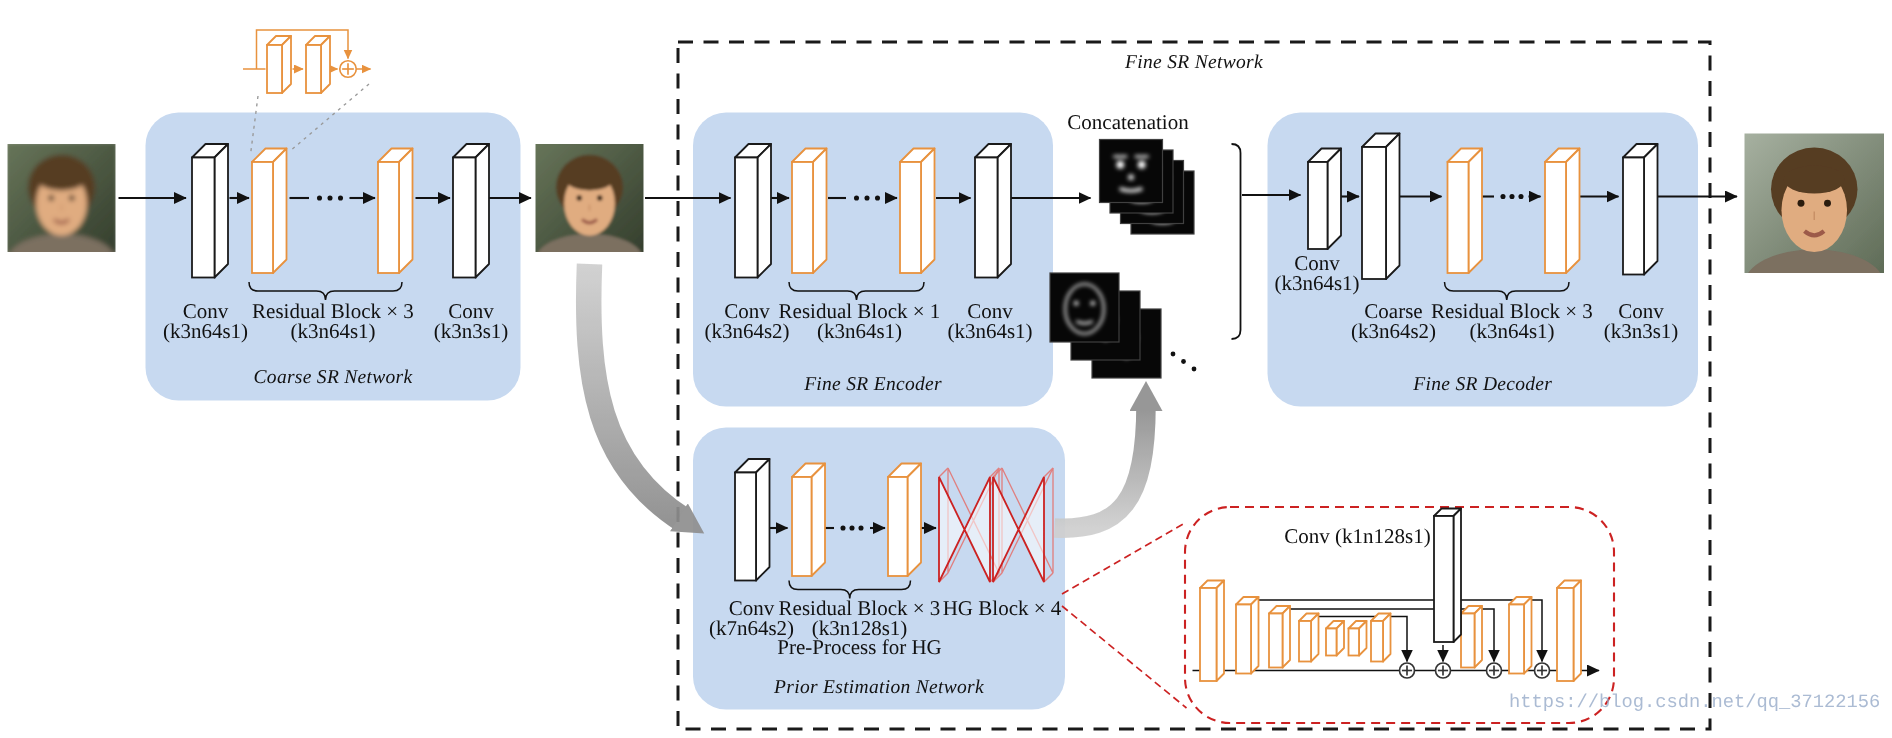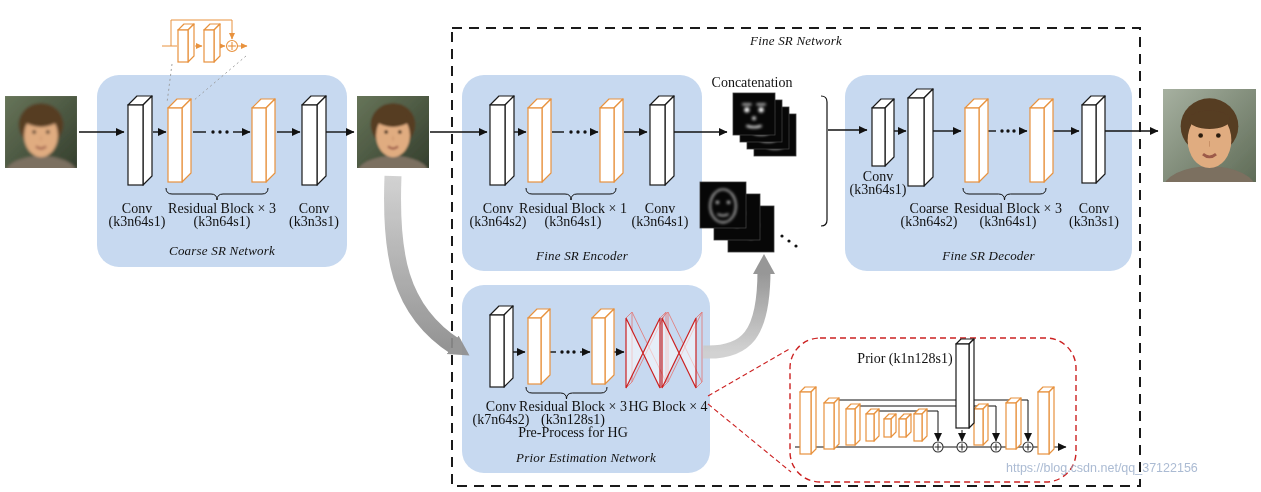--- a/index.html
+++ b/index.html
@@ -4,21 +4,21 @@
 <style>
   *{margin:0;padding:0;box-sizing:border-box}
   html,body{width:1261px;height:492px;background:#fff;overflow:hidden;
     font-family:"Liberation Serif",serif;color:#111}
   .stage{position:absolute;left:0;top:0;width:1261px;height:492px}
   .bluebox{position:absolute;background:#c7d9f0;border-radius:22px;z-index:1}
   svg.diagram{position:absolute;left:0;top:0;z-index:2}
   .lbl{position:absolute;z-index:3;text-align:center;font-size:14px;line-height:13px}
   .lbl span{display:block}
   .netname{font-style:italic;font-size:13px;line-height:15px;letter-spacing:.2px}
-  .watermark{position:absolute;z-index:4;font-family:Liberation Sans, sans-serif;
+  .watermark{position:absolute;z-index:4;font-family:Liberation Mono, monospace;
     font-size:12.5px;color:rgba(150,170,200,.8);white-space:nowrap}
 </style>
 </head>
 <body>
 
 <div class="stage">
 
   <div class="bluebox" style="left:97px;top:75px;width:250px;height:192px"></div>
   <div class="bluebox" style="left:462px;top:75px;width:240px;height:196px"></div>
   <div class="bluebox" style="left:845px;top:75px;width:287px;height:196px"></div>
@@ -492,17 +492,17 @@
     <span>Pre-Process for HG</span>
   </div>
   <div class="lbl" style="left:616px;top:400px;width:104px">
     <span>HG Block × 4</span>
   </div>
   <div class="lbl netname" style="left:462px;top:450px;width:248px">
     <span>Prior Estimation Network</span>
   </div>
 
   <div class="lbl" style="left:840px;top:352px;width:130px">
-    <span>Prior (k1n128s1)</span>
+    <span>Conv (k1n128s1)</span>
   </div>
 
   <div class="watermark" style="left:1006px;top:461px">https://blog.csdn.net/qq_37122156</div>
 </div>
 
 </body></html>

